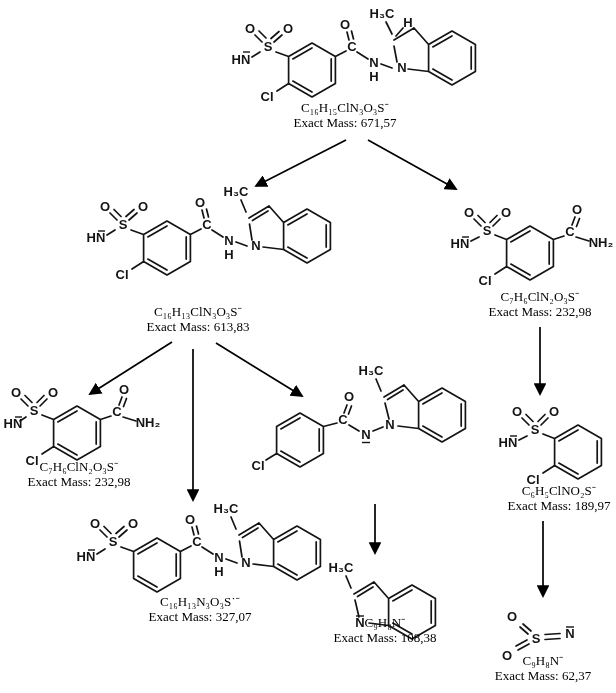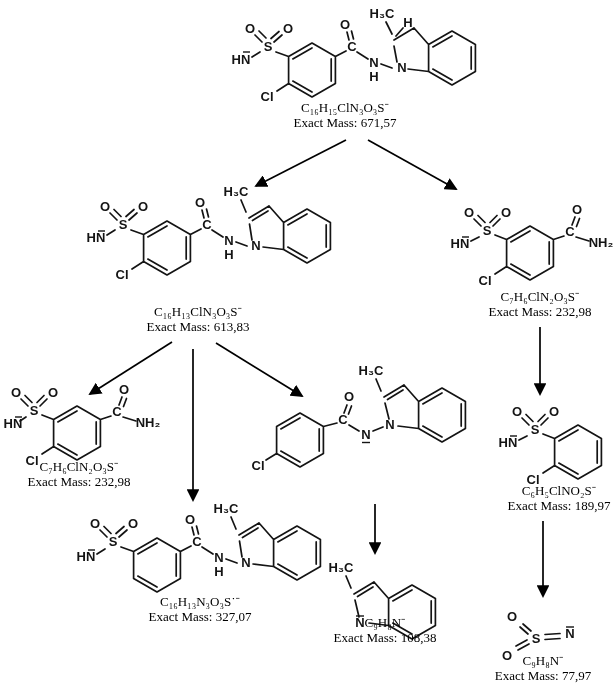--- a/index.html
+++ b/index.html
@@ -244,16 +244,16 @@
 <div class="cap" style="left:559px;top:484px">
   <div>C₆H₅ClNO₂S⁻</div>
   <div>Exact Mass: 189,97</div>
 </div>
 <div class="cap" style="left:385px;top:616px">
   <div>C₉H₈N⁻</div>
   <div>Exact Mass: 108,38</div>
 </div>
 <div class="cap" style="left:543px;top:654px">
   <div>C₉H₈N⁻</div>
-  <div>Exact Mass: 77,97</div>
+  <div>Exact Mass: 62,37</div>
 </div>
 
 </div>
 
 </body></html>

